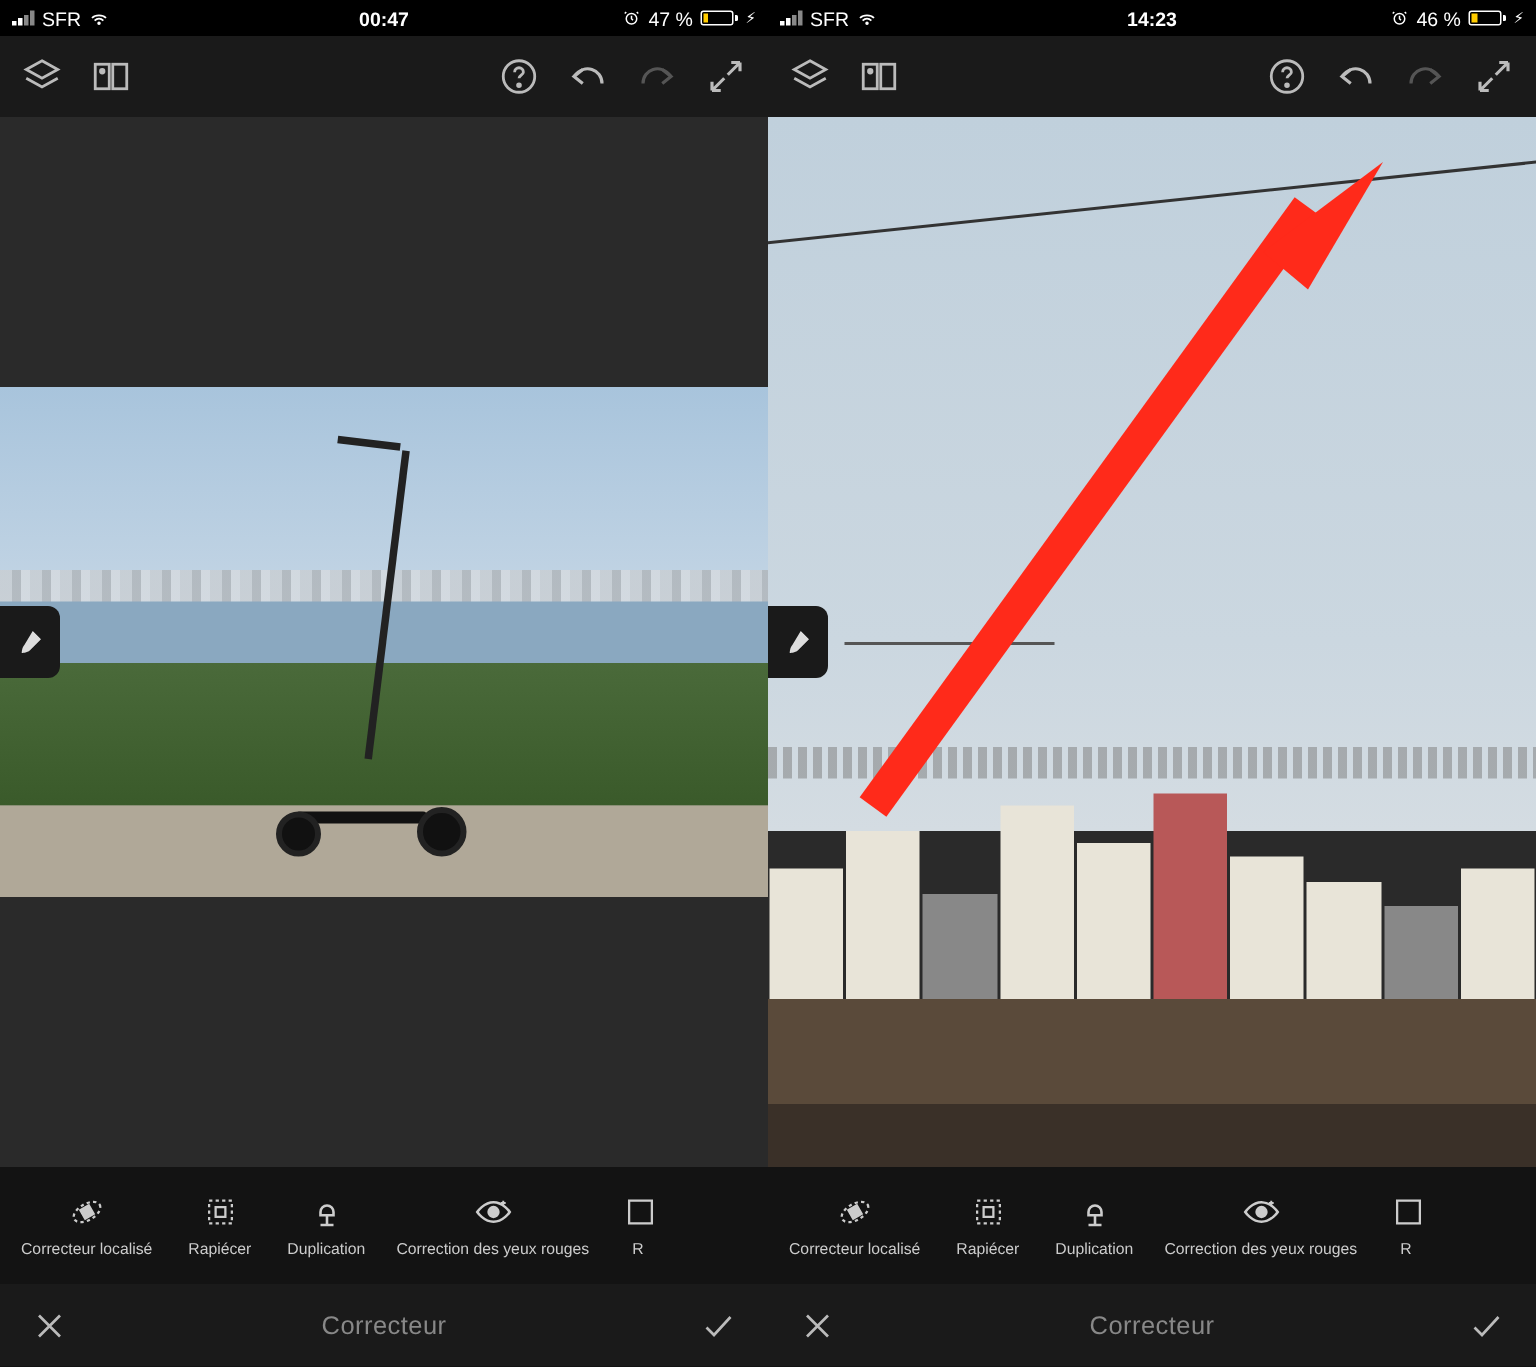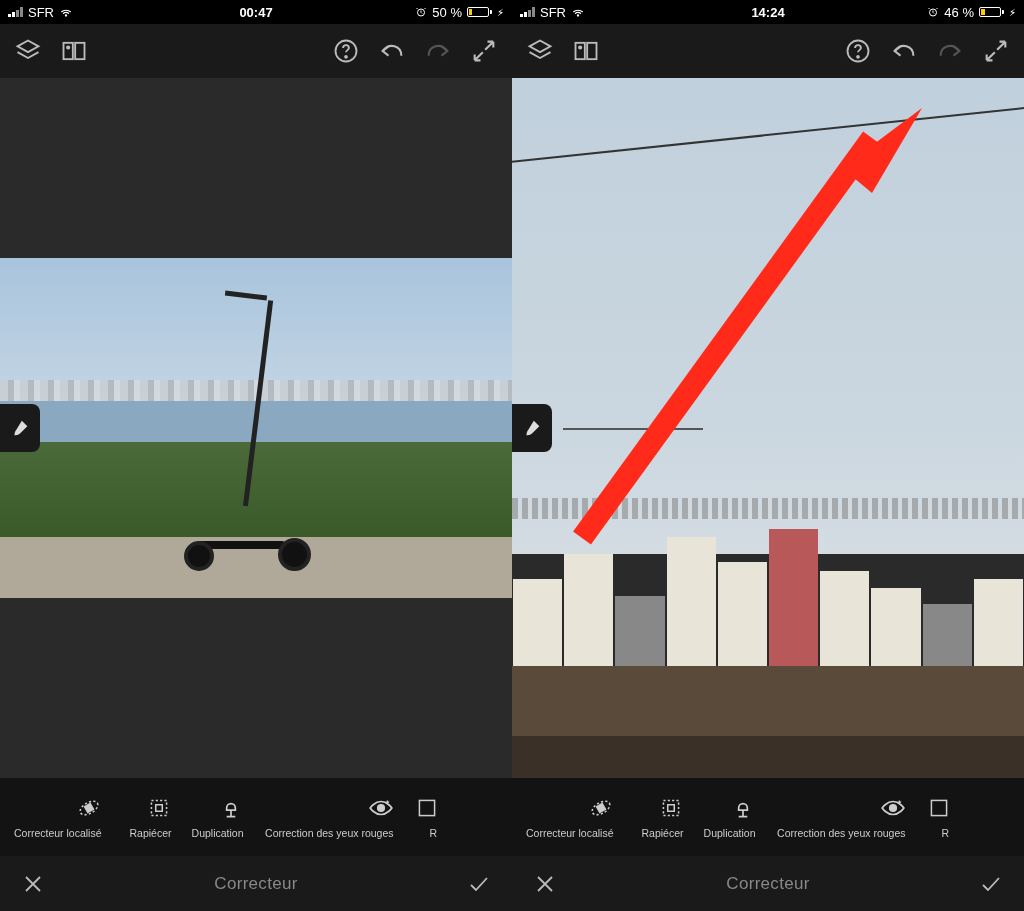--- a/index.html
+++ b/index.html
@@ -58,21 +58,21 @@
   .photo-right .ground { position: absolute; bottom: 0; left: 0; right: 0; height: 6%; background: #3a3028; }
   .photo-right .skyline { position: absolute; bottom: 37%; left: 0; right: 0; height: 3%; background: repeating-linear-gradient(90deg, #7a7a7a 0 6px, transparent 6px 10px); opacity: 0.5; }
 
   .brush-tab { position: absolute; left: 0; top: 50%; transform: translateY(-50%); width: 40px; height: 48px; background: #1a1a1a; border-radius: 0 8px 8px 0; display: flex; align-items: center; justify-content: center; color: #ddd; }
   .brush-tab svg { width: 22px; height: 22px; }
 
   .arrow-annotation { position: absolute; pointer-events: none; }
 
   
   .tool-strip { height: 78px; background: rgba(0,0,0,0.55); display: flex; align-items: center; overflow: hidden; padding: 0 4px; }
-  .tool-item { flex: 0 0 auto; display: flex; flex-direction: column; align-items: flex-end; justify-content: center; color: #ccc; font-size: 10.5px; padding: 4px 10px; gap: 6px; cursor: pointer; min-width: 70px; white-space: nowrap; }
+  .tool-item { flex: 0 0 auto; display: flex; flex-direction: column; align-items: center; justify-content: center; color: #ccc; font-size: 10.5px; padding: 4px 10px; gap: 6px; cursor: pointer; min-width: 70px; white-space: nowrap; }
   .tool-item svg { width: 26px; height: 26px; }
   .tool-item.wide { min-width: 150px; }
   .tool-item.cut { min-width: 20px; padding-right: 0; overflow: hidden; }
   .tool-item.cut .lbl { width: 10px; overflow: hidden; }
 
   
   .bottom-bar { height: 55px; background: #1a1a1a; display: flex; align-items: center; justify-content: space-between; padding: 0 18px; }
   .bottom-bar .title { color: #888; font-size: 17px; font-weight: 300; letter-spacing: 0.3px; }
   .action-btn { width: 30px; height: 30px; color: #bbb; display: flex; align-items: center; justify-content: center; cursor: pointer; }
   .action-btn svg { width: 24px; height: 24px; }
@@ -97,21 +97,21 @@
             <path d="M7 15c3-3 7-3 10 0"></path>
             <circle cx="12" cy="18" r="1" fill="#fff"></circle>
           </svg>
       </div>
       <div class="status-center">00:47</div>
       <div class="status-right">
         <svg class="alarm-icon" viewBox="0 0 24 24" fill="none" stroke="#fff" stroke-width="2">
             <circle cx="12" cy="13" r="7"></circle>
             <path d="M12 9v4l2 2M5 4l-2 2M19 4l2 2"></path>
           </svg>
-        <span>50 %</span>
+        <span>47 %</span>
         <span class="battery">
             <span class="battery-body">
               <span class="battery-fill" style="width:15%"></span>
             </span>
             <span class="battery-tip"></span>
           </span>
         <span class="charge-icon">⚡︎</span>
       </div>
     </div>
 
@@ -243,21 +243,21 @@
             <span></span>
             <span></span>
           </span>
         <span>SFR</span>
         <svg class="wifi-icon" viewBox="0 0 24 24" fill="none" stroke="#fff" stroke-width="2">
             <path d="M4 12c4-4 12-4 16 0"></path>
             <path d="M7 15c3-3 7-3 10 0"></path>
             <circle cx="12" cy="18" r="1" fill="#fff"></circle>
           </svg>
       </div>
-      <div class="status-center">14:24</div>
+      <div class="status-center">14:23</div>
       <div class="status-right">
         <svg class="alarm-icon" viewBox="0 0 24 24" fill="none" stroke="#fff" stroke-width="2">
             <circle cx="12" cy="13" r="7"></circle>
             <path d="M12 9v4l2 2M5 4l-2 2M19 4l2 2"></path>
           </svg>
         <span>46 %</span>
         <span class="battery">
             <span class="battery-body">
               <span class="battery-fill" style="width:22%"></span>
             </span>

